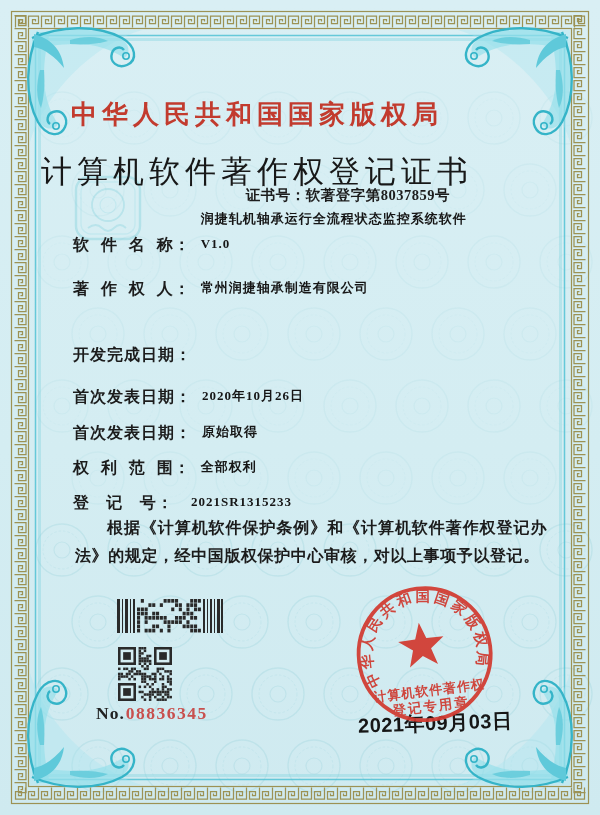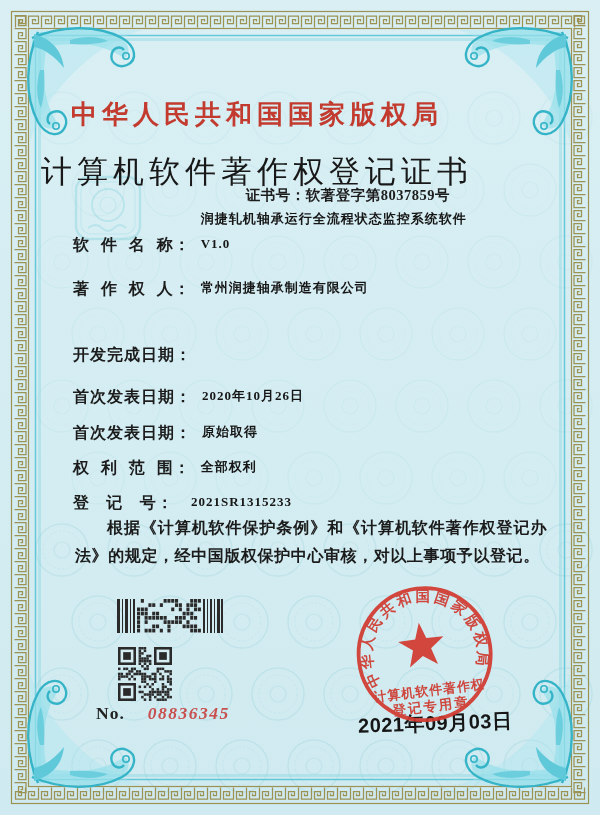--- a/index.html
+++ b/index.html
@@ -48,21 +48,21 @@
     position:absolute;left:75px;top:514px;width:472px;
     font-size:16px;font-weight:600;color:#1b1b1b;
     line-height:28px;text-indent:2em;letter-spacing:0.6px;text-align:justify;
   }
 
   .serial{
     position:absolute;left:96px;top:703px;
     font-family:"Liberation Serif","DejaVu Serif",serif;
     font-size:17.5px;font-weight:700;color:#222;letter-spacing:1px;
   }
-  .serial .num{color:#c8504e;margin-left:23px;letter-spacing:1.5px;font-style:italic;}
+  .serial .num{color:#c8504e;margin-left:1px;letter-spacing:1.5px;}
 
   .issue-date{
     position:absolute;left:358px;top:710px;
     font-size:20px;font-weight:700;color:#161616;letter-spacing:0.5px;
     transform:rotate(-2deg);
   }
 
   .barcode-box{position:absolute;left:117px;top:599px;z-index:3;}
   .qr-box{position:absolute;left:118px;top:647px;z-index:3;}
   .seal-box{position:absolute;left:353px;top:584px;z-index:4;transform:rotate(-7deg);opacity:0.93;}

